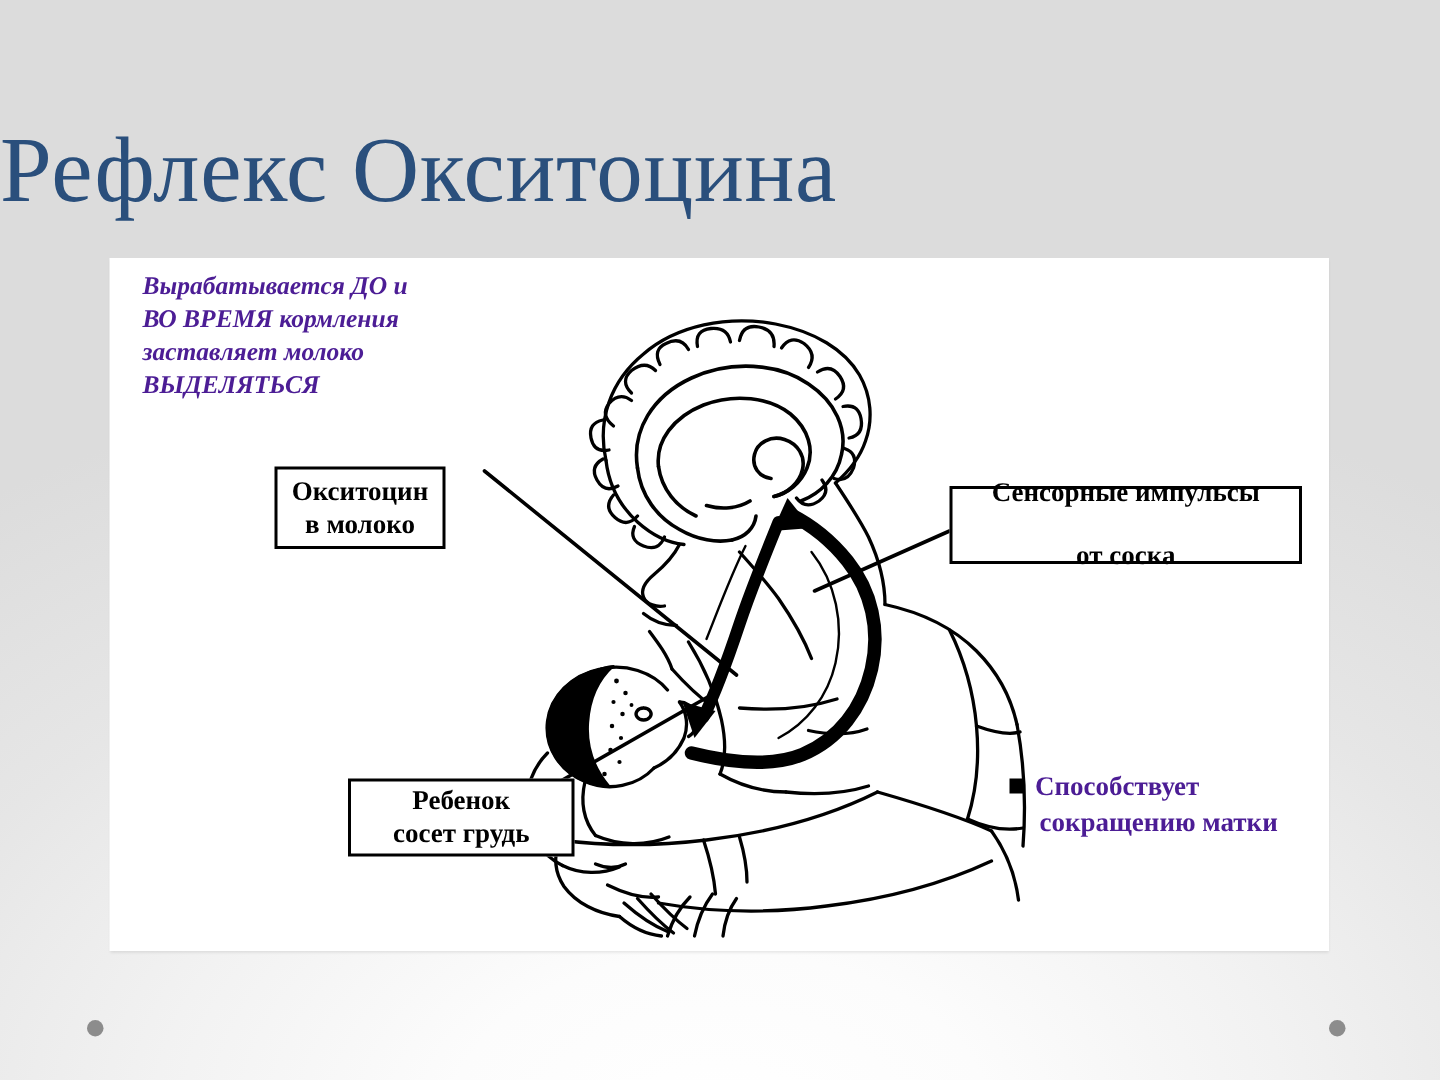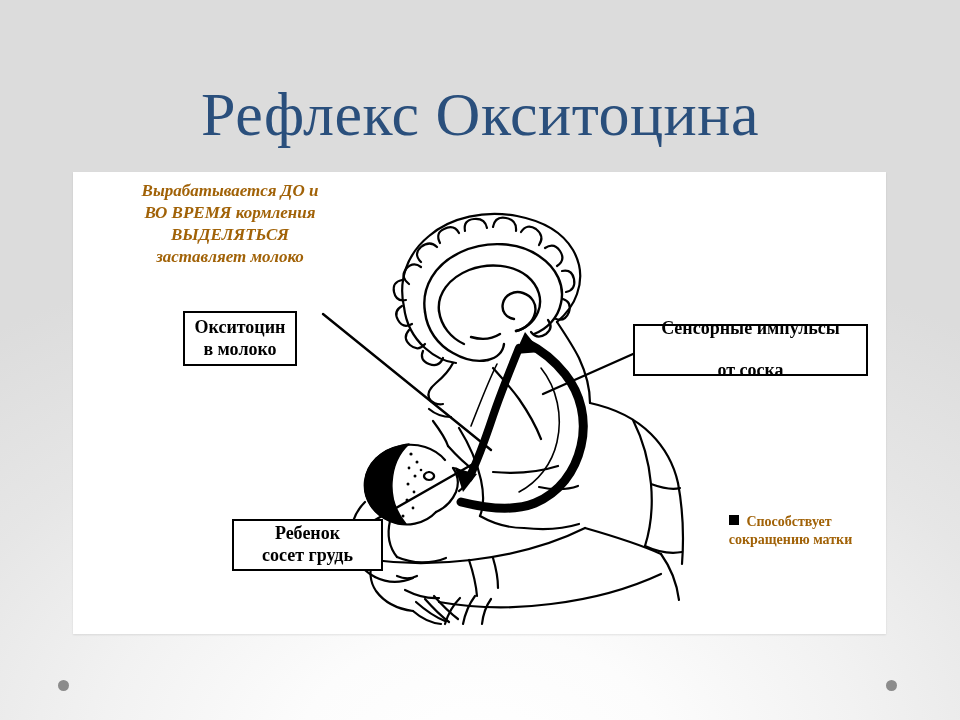--- a/index.html
+++ b/index.html
@@ -25,21 +25,21 @@
       linear-gradient(160deg, #e3e3e3 0%, #e8e8e8 40%, #dfdfdf 100%);
     overflow: hidden;
   }
 
   
   #title {
     position: absolute;
     left: 0;
     top: 82px;
     width: 960px;
-    text-align: center;
+    text-align: left;
     font-family: "Liberation Serif", serif;
     font-size: 62px;
     line-height: 1.05;
     font-weight: 400;
     letter-spacing: 0.5px;
     color: #2a4f7c;
     white-space: nowrap;
   }
 
   
@@ -59,22 +59,21 @@
     top: 0;
     width: 813px;
     height: 462px;
     display: block;
   }
 
   
   .note {
     position: absolute;
     font-family: "Liberation Serif", serif;
-    color: #a16207;
-    text-align: center;
+    color: #4c1d95;
   }
 
   #intro-note {
     left: 22px;
     top: 8px;
     width: 270px;
     font-size: 17px;
     line-height: 1.30;
     font-style: italic;
     font-weight: bold;
@@ -122,21 +121,21 @@
     width: 151px;
     height: 52px;
     font-size: 18px;
     line-height: 1.22;
   }
 
   #bullet-note {
     left: 600px;
     top: 341px;
     width: 215px;
-    font-size: 14px;
+    font-size: 18px;
     line-height: 1.32;
     font-weight: bold;
   }
   #bullet-note .row1 { display: block; white-space: nowrap; }
   #bullet-note .row2 { display: block; white-space: nowrap; padding-left: 20px; }
   #bullet-note .sq {
     display: inline-block;
     width: 10px;
     height: 10px;
     background: #000;
@@ -299,22 +298,22 @@
           <path d="M398 254 C406 234 414 212 424 192"></path>
           <path d="M412 262 C420 240 430 216 440 196"></path>
           <path d="M468 196 C484 216 490 244 484 270 C479 292 465 310 446 320"></path>
         </g>
       </g>
     </svg>
 
     <div class="note" id="intro-note">
       <span class="ln">Вырабатывается ДО и</span>
       <span class="ln">ВО ВРЕМЯ кормления</span>
+      <span class="ln">заставляет молоко</span>
       <span class="ln">ВЫДЕЛЯТЬСЯ</span>
-      <span class="ln">заставляет молоко</span>
     </div>
 
     <div class="labelbox" id="box-oxytocin">
       <span class="ln">Окситоцин</span>
       <span class="ln">в молоко</span>
     </div>
 
     <div class="labelbox" id="box-sensory">
       <span class="ln">Сенсорные  импульсы</span>
       <span class="ln">от соска</span>

